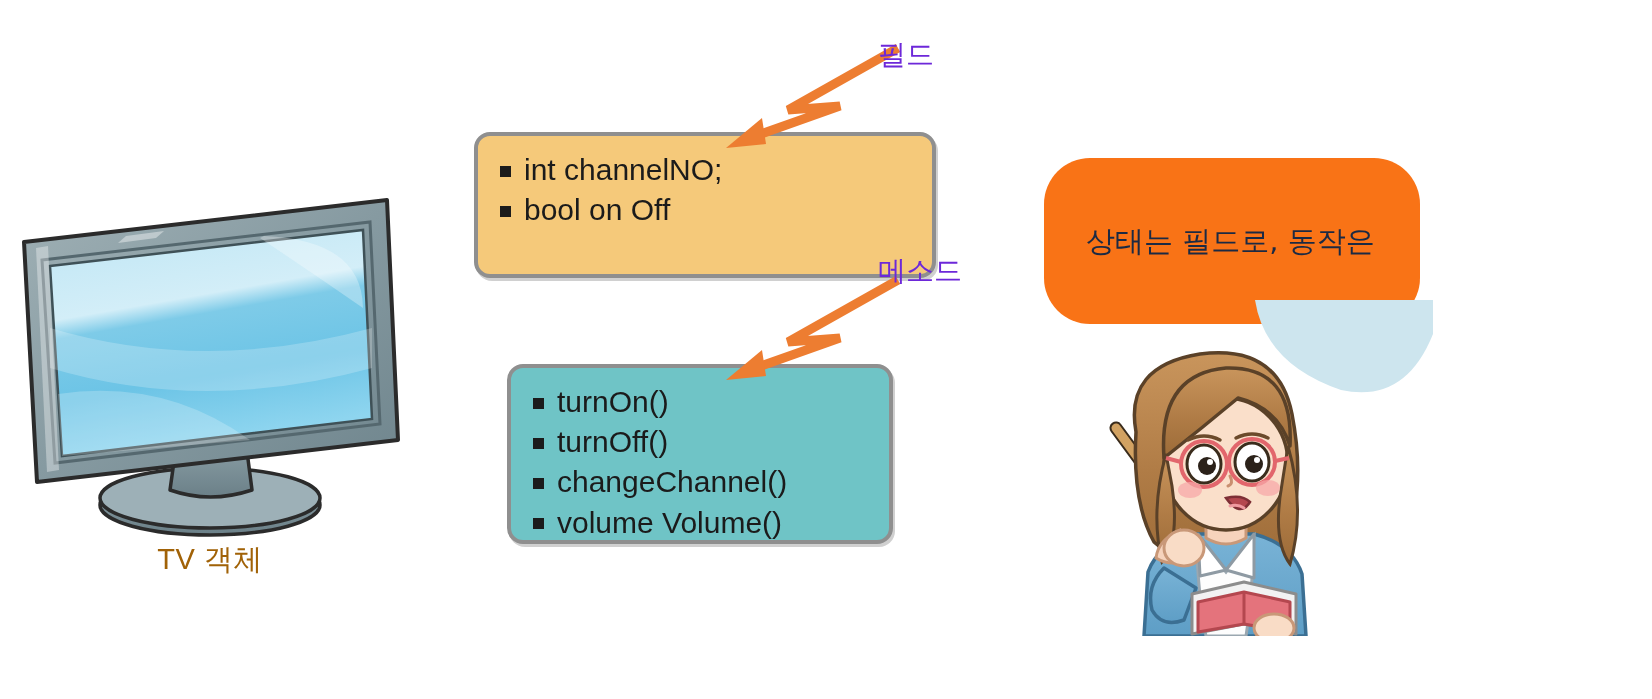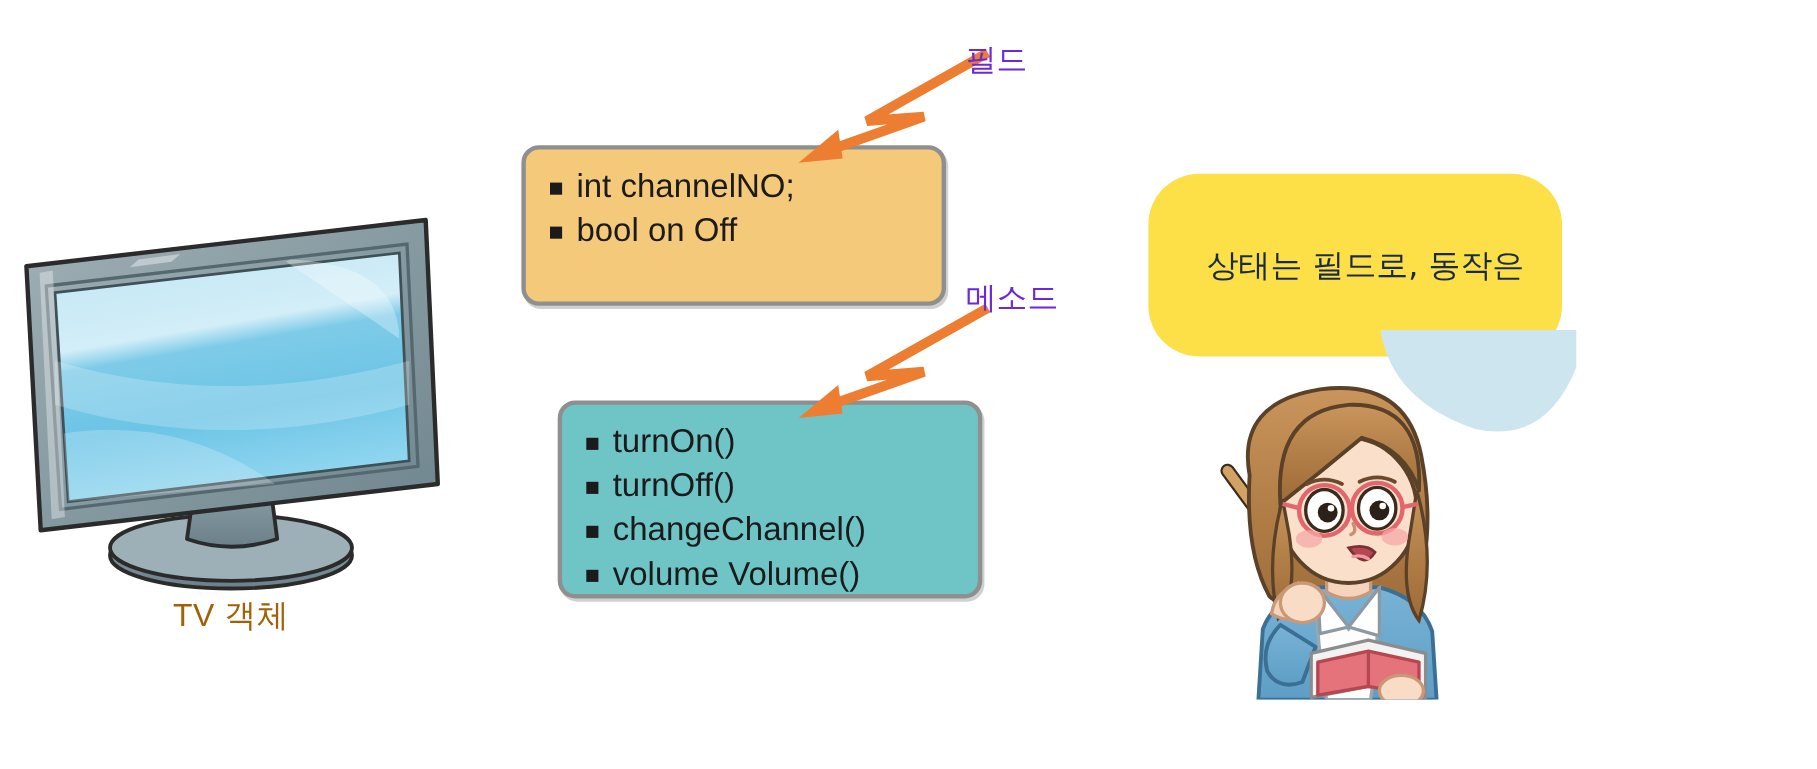--- a/index.html
+++ b/index.html
@@ -25,21 +25,21 @@
 
   
   .member-box {
     position: absolute;
     border: 4px solid #8f8f8f;
     border-radius: 16px;
     box-sizing: border-box;
     padding: 14px 0 14px 22px;
     box-shadow: 2px 3px 0 rgba(120,120,120,.35);
   }
-  .field-box  { left: 474px; top: 132px;  width: 386px; height: 146px; background: #f5c97a; }
+  .field-box  { left: 474px; top: 132px;  width: 462px; height: 146px; background: #f5c97a; }
   .method-box { left: 474px; top: 364px;  width: 386px; height: 180px; background: #6fc4c6; margin-left: 33px; }
 
   .member-line {
     display: flex; align-items: center;
     font-size: 30px; color: #1b1b1b;
     line-height: 1.34;
     white-space: pre;
   }
   .bullet {
     display: inline-block;
@@ -61,26 +61,26 @@
     white-space: nowrap;
   }
   .label-field  { left: 878px; top: 36px; }
   .label-method { left: 878px; top: 252px; }
 
   
   .bubble {
     position: absolute;
     left: 1044px; top: 158px;
     width: 376px; height: 166px;
-    background: #fde047;
+    background: #f97316;
     border-radius: 46px;
     box-sizing: border-box;
     display: flex; flex-direction: column;
     justify-content: center;
-    padding-left: 53px;
+    padding-left: 42px;
   }
   .bubble-line {
     font-size: 29px;
     color: #1b2a44;
     line-height: 1.52;
     white-space: pre;
     font-family: "DejaVu Sans", sans-serif;
   }
   .bubble-tail { position: absolute; left: 1255px; top: 300px; width: 190px; height: 110px; }
 

